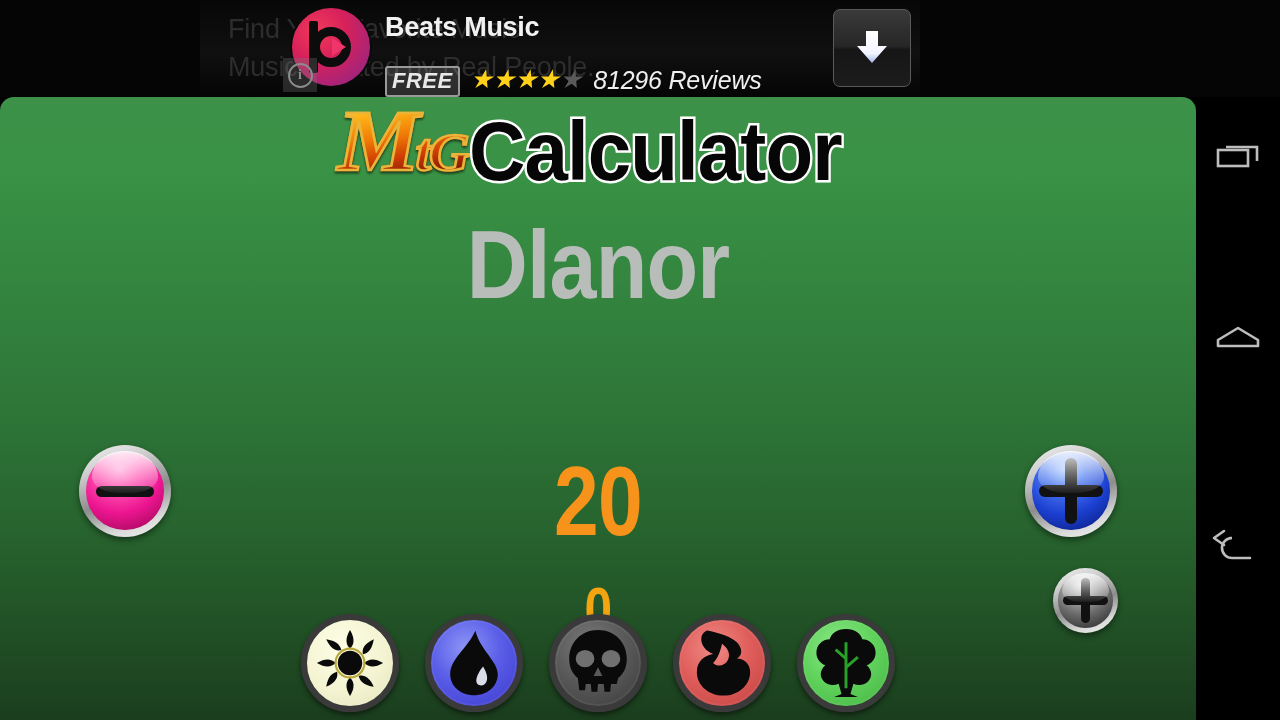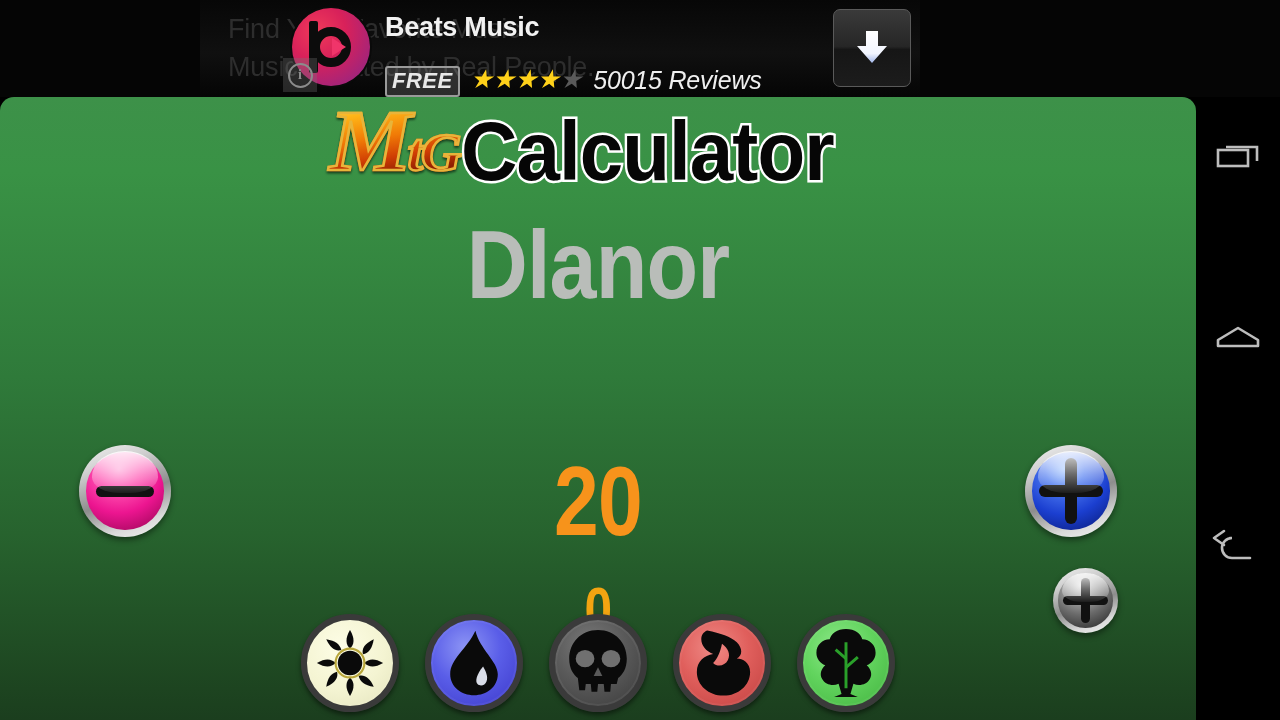--- a/index.html
+++ b/index.html
@@ -186,20 +186,21 @@
 
   
   #app-title {
     position: absolute;
     left: 0; top: -1px;
     width: 1196px;
     height: 110px;
     display: flex;
     align-items: center;
     justify-content: center;
+    padding-left: 8px;
   }
   #mtg-logo {
     font-family: "Liberation Serif", serif;
     font-size: 86px;
     font-weight: bold;
     font-style: italic;
     line-height: 86px;
     letter-spacing: -4px;
     background: linear-gradient(170deg,#ffe89a 0%,#ffb617 18%,#f07a06 40%,#cf3d04 58%,#8c1c02 74%,#f5a012 90%,#ffdd7a 100%);
     -webkit-background-clip: text;
@@ -405,21 +406,21 @@
 
       <div id="ad-info-icon">
         <div class="circ">i</div>
       </div>
 
       <div id="ad-title">Beats Music</div>
 
       <div id="ad-meta">
         <span id="ad-free">FREE</span>
         <span id="ad-stars"><span class="on">★★★★</span><span class="off">★</span></span>
-        <span id="ad-reviews">50015 Reviews</span>
+        <span id="ad-reviews">81296 Reviews</span>
       </div>
 
       <div id="ad-download">
         <svg class="arrow" viewBox="0 0 44 44">
           <defs>
             <linearGradient id="dlg" x1="0" y1="0" x2="0" y2="1">
               <stop offset="0%" stop-color="#ffffff"></stop>
               <stop offset="70%" stop-color="#f2f5ff"></stop>
               <stop offset="100%" stop-color="#9fb4e8"></stop>
             </linearGradient>

